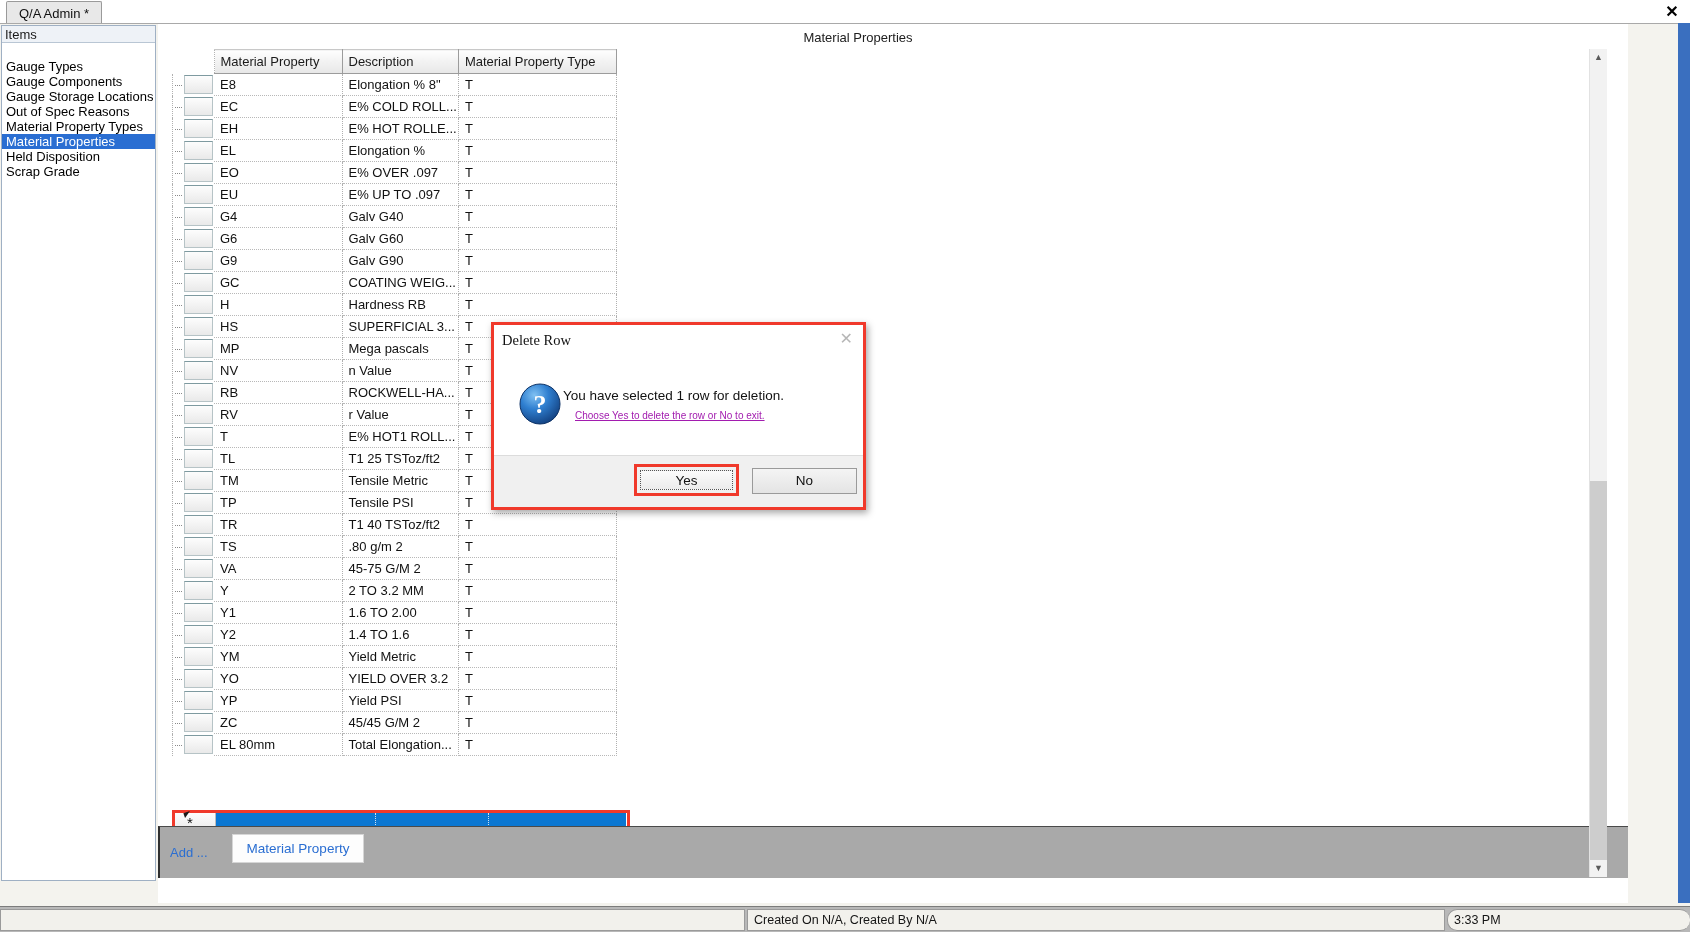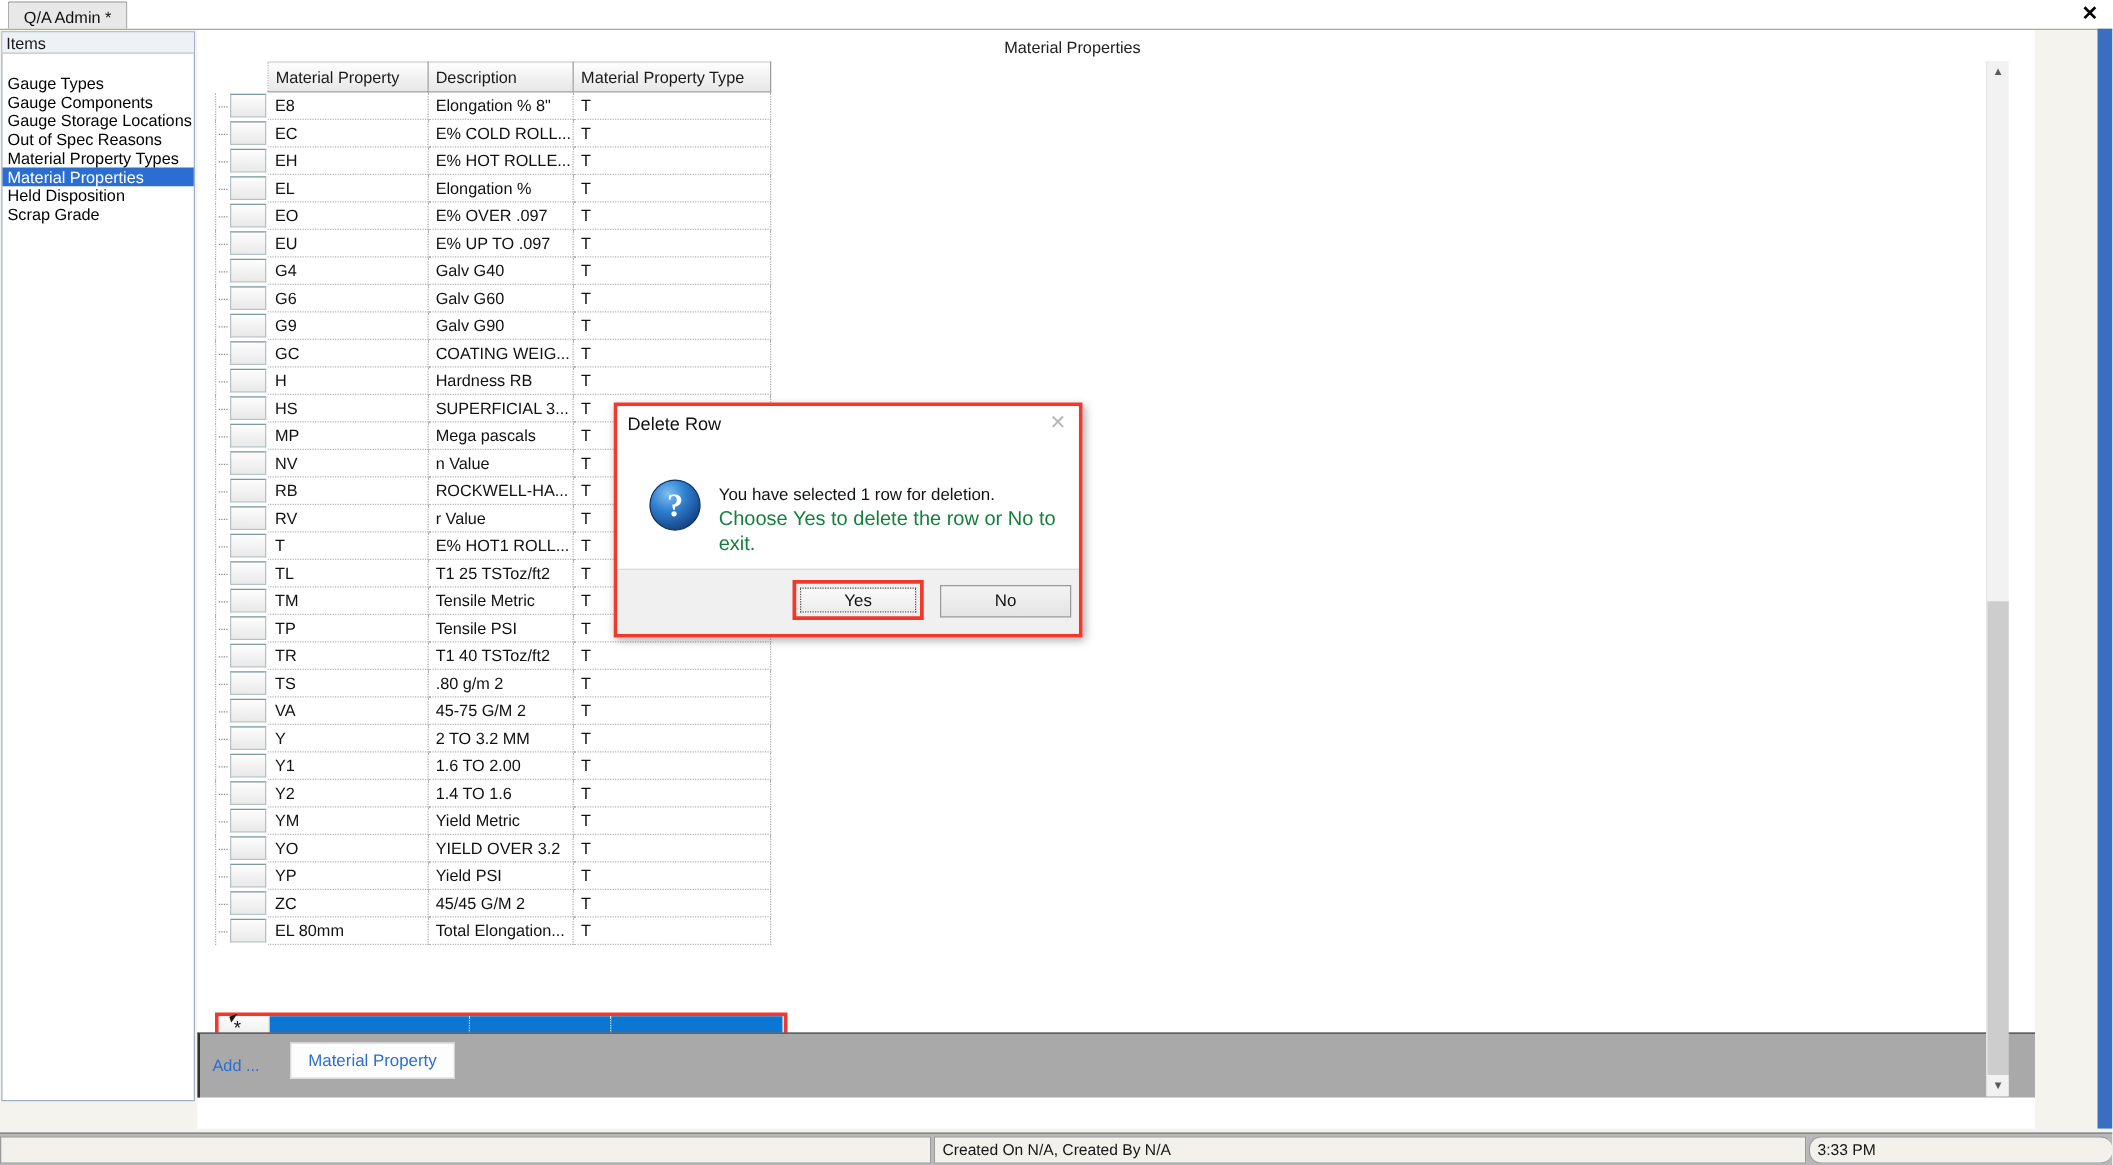--- a/index.html
+++ b/index.html
@@ -682,39 +682,39 @@
         <div class="vs-track-low"></div>
         <div class="vs-arrow down">▼</div>
       </div>
     </div>
   </div>
 
   <div class="blue-gutter"></div>
 
   <div id="dlg" style="position:absolute;left:491px;top:322px;width:375px;height:188px;
        border:3px solid #f0392b;background:#ffffff;box-shadow:2px 3px 7px rgba(0,0,0,.35);">
-    <div style="position:absolute;left:0;top:0;right:0;height:36px;background:#ffffff;">
+    <div style="position:absolute;left:0;top:0;right:0;height:36px;background:#ffffff;font-family:Liberation Serif, serif;">
       <div style="position:absolute;left:8px;top:7px;font-size:14.5px;color:#111;">Delete Row</div>
       <div style="position:absolute;right:10px;top:6px;font-size:16px;color:#b6b6b6;cursor:pointer;line-height:16px;">✕</div>
     </div>
 
     <div style="position:absolute;left:0;top:36px;right:0;height:94px;background:#ffffff;">
       <svg width="42" height="42" viewBox="0 0 42 42" style="position:absolute;left:25px;top:22px;">
         <defs>
           <radialGradient id="qg" cx="36%" cy="28%" r="78%">
             <stop offset="0%" stop-color="#7fc0f2"></stop>
             <stop offset="45%" stop-color="#2f7fd0"></stop>
             <stop offset="100%" stop-color="#123f7e"></stop>
           </radialGradient>
         </defs>
         <circle cx="21" cy="21" r="20" fill="url(#qg)" stroke="#0d3266" stroke-width="1"></circle>
         <text x="21" y="30" text-anchor="middle" font-family="Liberation Serif, serif" font-size="26" font-weight="bold" fill="#ffffff">?</text>
       </svg>
-      <div style="position:absolute;left:81px;top:25px;font-size:13.5px;color:#111;line-height:20px;">You have selected 1 row for deletion.</div>
-      <div style="position:absolute;left:81px;top:45px;font-size:16px;color:#15803d;line-height:20px;">Choose Yes to delete the row or No to exit.</div>
+      <div style="position:absolute;left:69px;top:25px;font-size:13.5px;color:#111;line-height:20px;">You have selected 1 row for deletion.</div>
+      <div style="position:absolute;left:81px;top:45px;font-size:10px;color:#a21caf;line-height:20px;text-decoration:underline;">Choose Yes to delete the row or No to exit.</div>
     </div>
 
     <div style="position:absolute;left:0;top:130px;right:0;bottom:0;background:#f0f0f0;border-top:1px solid #dcdcdc;">
       <div style="position:absolute;left:140px;top:8px;width:105px;height:32px;border:3px solid #f0392b;"></div>
       <div style="position:absolute;left:146px;top:14px;width:93px;height:20px;
                   background:linear-gradient(to bottom,#fbfbfb,#ececec);
                   border:1px dotted #555;font-size:13.5px;line-height:19px;text-align:center;color:#111;cursor:pointer;">Yes</div>
       <div style="position:absolute;left:258px;top:12px;width:105px;height:26px;
                   background:linear-gradient(to bottom,#f4f4f4,#e4e4e4);
                   border:1px solid #9a9a9a;font-size:13.5px;line-height:24px;text-align:center;color:#111;cursor:pointer;">No</div>

